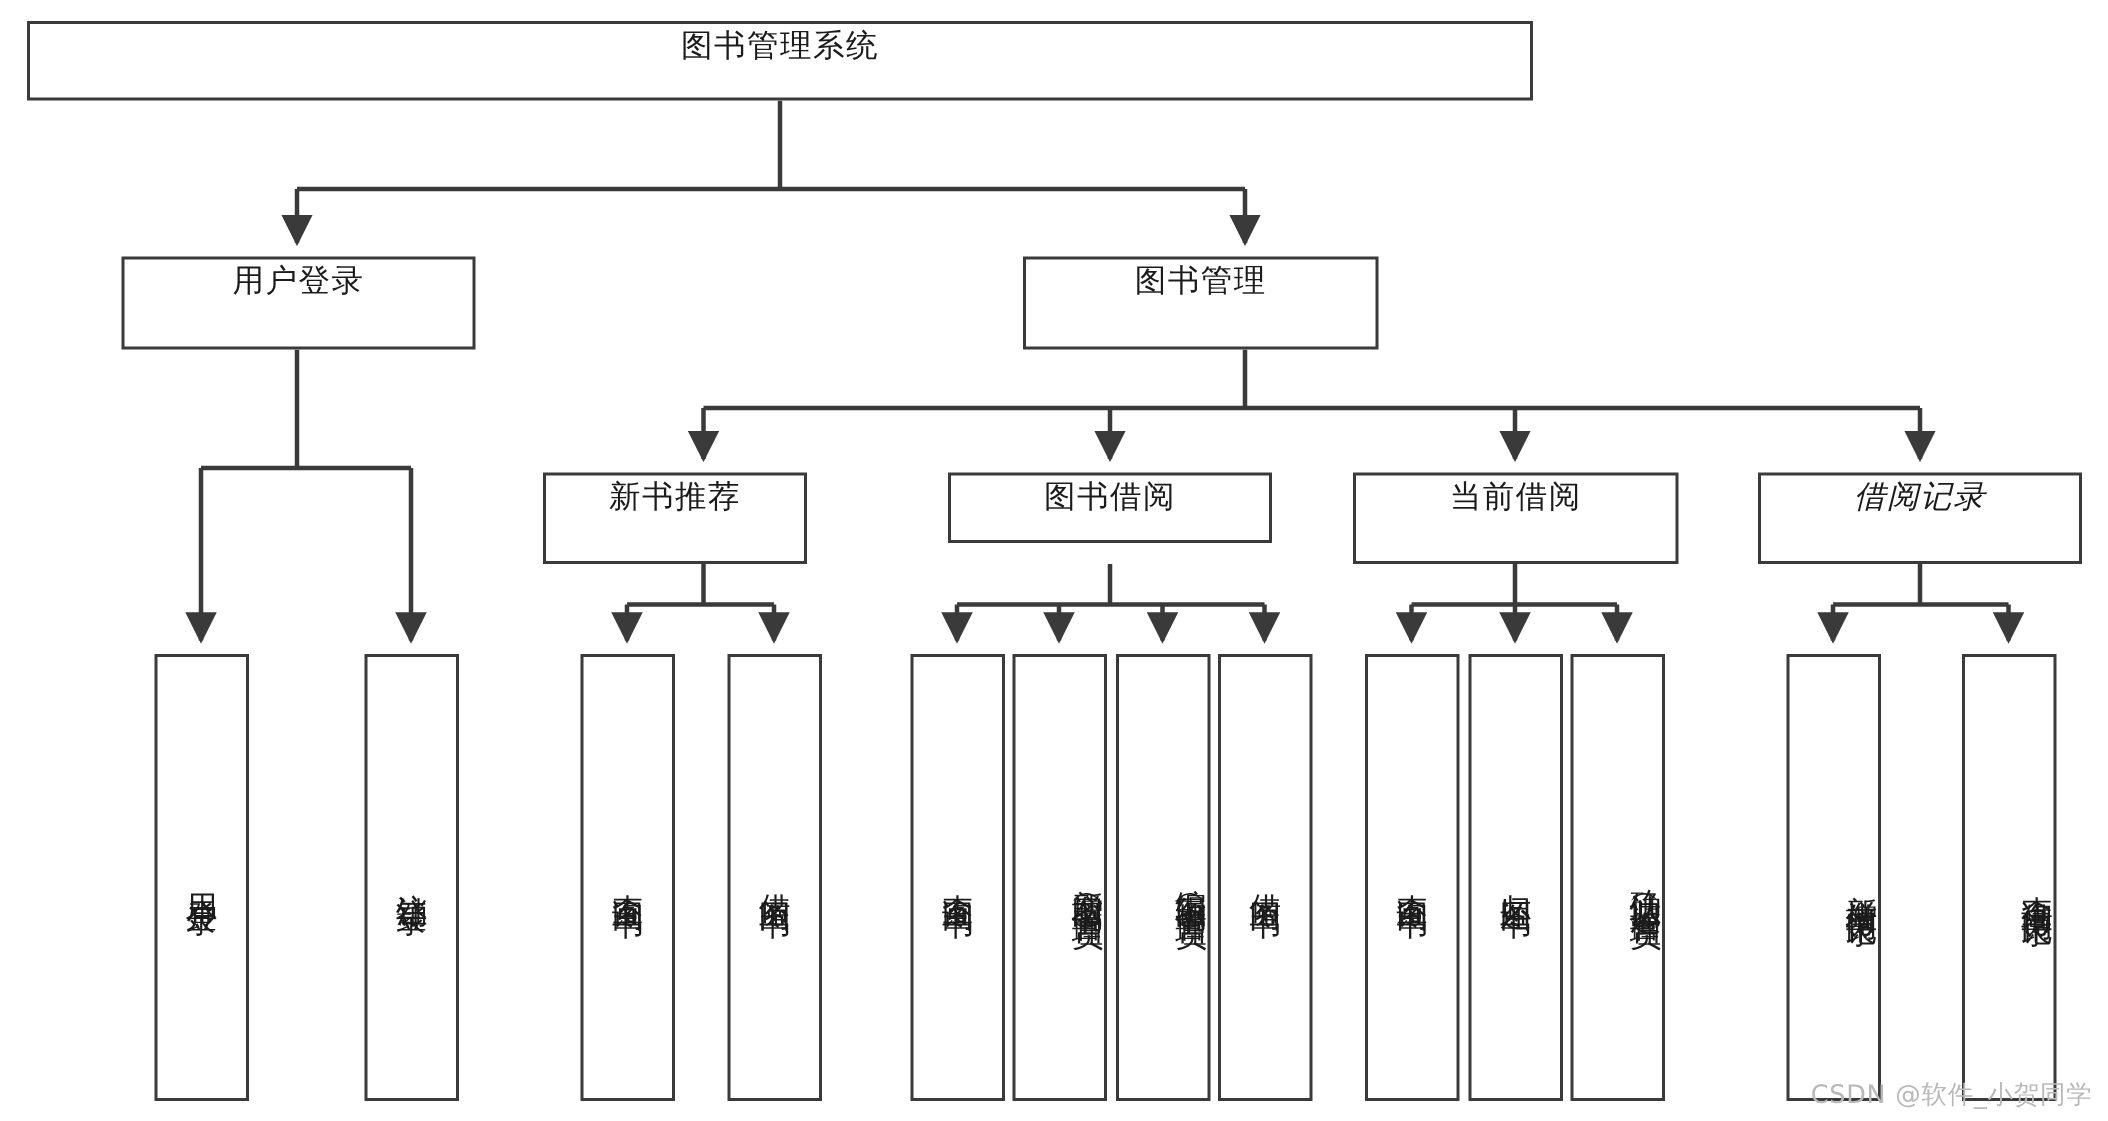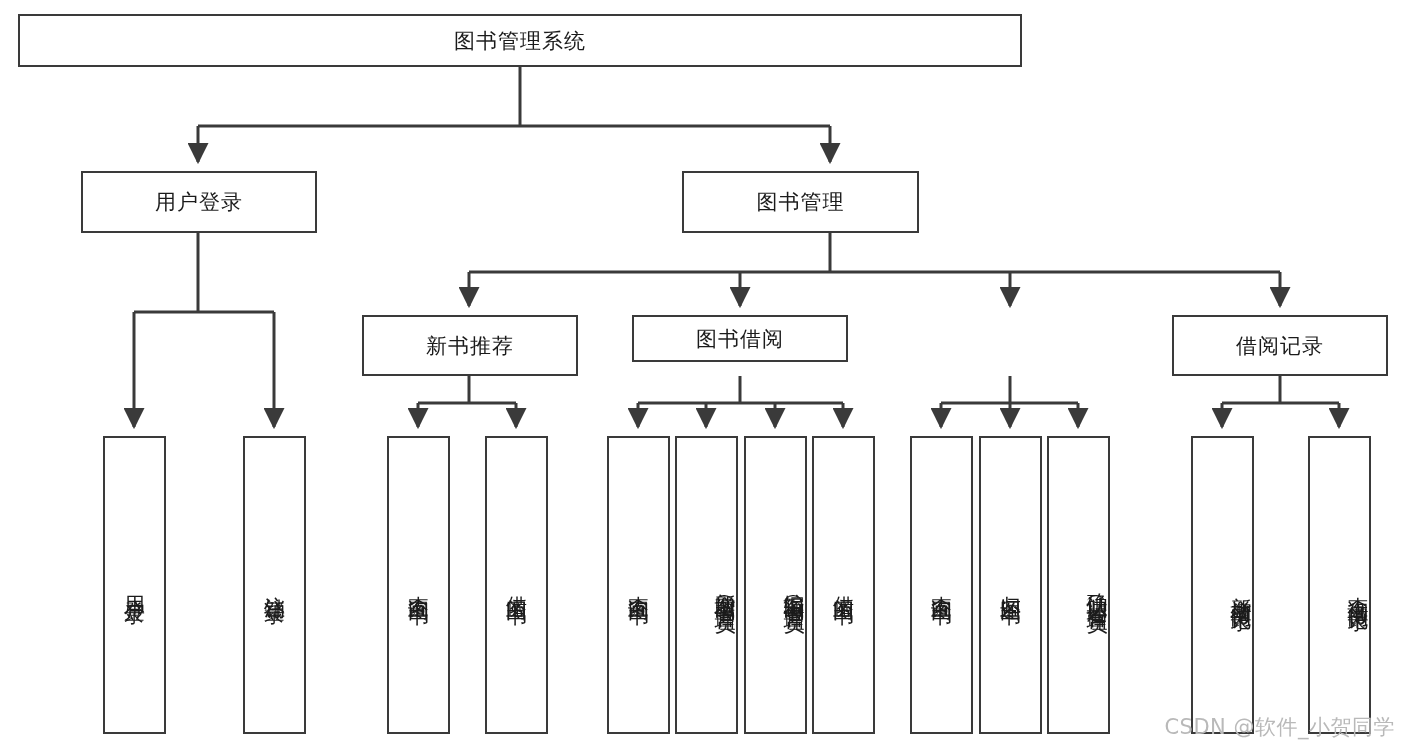--- a/index.html
+++ b/index.html
@@ -23,21 +23,21 @@
     top: 0;
     width: 1405px;
     height: 747px;
   }
   .node {
     position: absolute;
     box-sizing: border-box;
     border: 2px solid #3a3a3a;
     background: #ffffff;
     display: flex;
-    align-items: center;
+    align-items: flex-start;
     justify-content: center;
     color: #1b1b1b;
   }
   .node.horiz {
     font-size: 21px;
     letter-spacing: 1px;
   }
   .node.vert {
     writing-mode: vertical-rl;
     text-orientation: upright;
@@ -53,21 +53,21 @@
     align-items: center;
     padding-top: 0;
   }
   .node .label {
     display: block;
   }
   #watermark {
     position: absolute;
     right: 10px;
     bottom: 6px;
-    font-size: 21px;
+    font-size: 17px;
     color: #b9b9b9;
     letter-spacing: 0.5px;
     white-space: nowrap;
   }
 </style>
 </head>
 <body>
 
 <div id="canvas">
 
@@ -127,27 +127,30 @@
     <span class="label">图书管理系统</span>
   </div>
 
   <div class="node horiz" style="left:81px; top:171px; width:236px; height:62px;">
     <span class="label">用户登录</span>
   </div>
   <div class="node horiz" style="left:682px; top:171px; width:237px; height:62px;">
     <span class="label">图书管理</span>
   </div>
 
-  <div class="node horiz" style="left:362px; top:315px; width:216px; height:61px;">
+  <div class="node horiz" style="left:362px; top:315px; width:176px; height:61px;">
     <span class="label">新书推荐</span>
   </div>
   <div class="node horiz" style="left:632px; top:315px; width:216px; height:47px;">
     <span class="label">图书借阅</span>
   </div>
-  <div class="node horiz" style="left:1172px; top:315px; width:216px; height:61px;">
+  <div class="node horiz" style="left:902px; top:315px; width:217px; height:61px;">
+    <span class="label">当前借阅</span>
+  </div>
+  <div class="node horiz" style="left:1172px; top:315px; width:216px; height:61px;font-style:italic;">
     <span class="label">借阅记录</span>
   </div>
 
   <div class="node vert short" style="left:103px; top:436px; width:63px; height:298px;">
     <span class="label">用户登录</span>
   </div>
   <div class="node vert short" style="left:243px; top:436px; width:63px; height:298px;">
     <span class="label">注销登录</span>
   </div>
 

